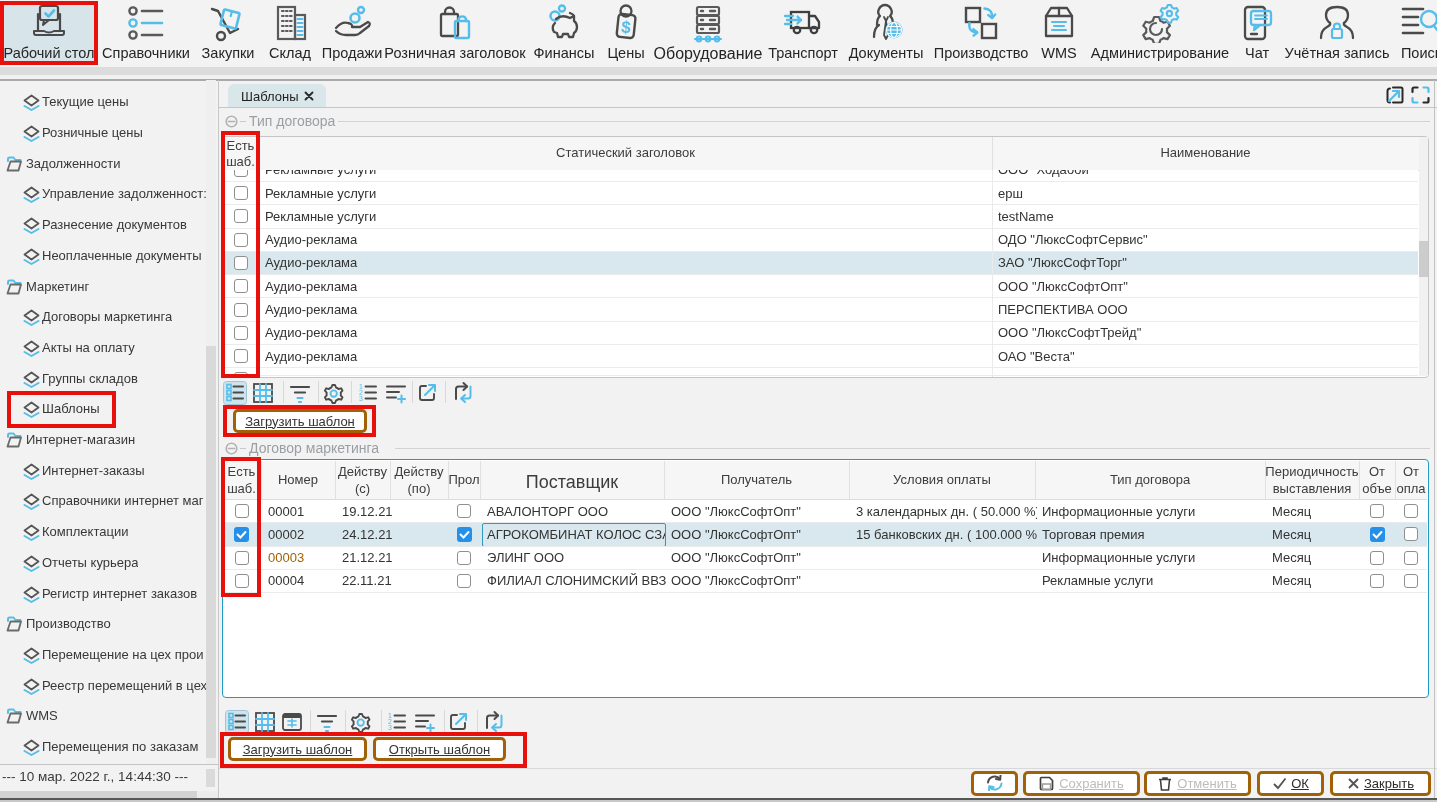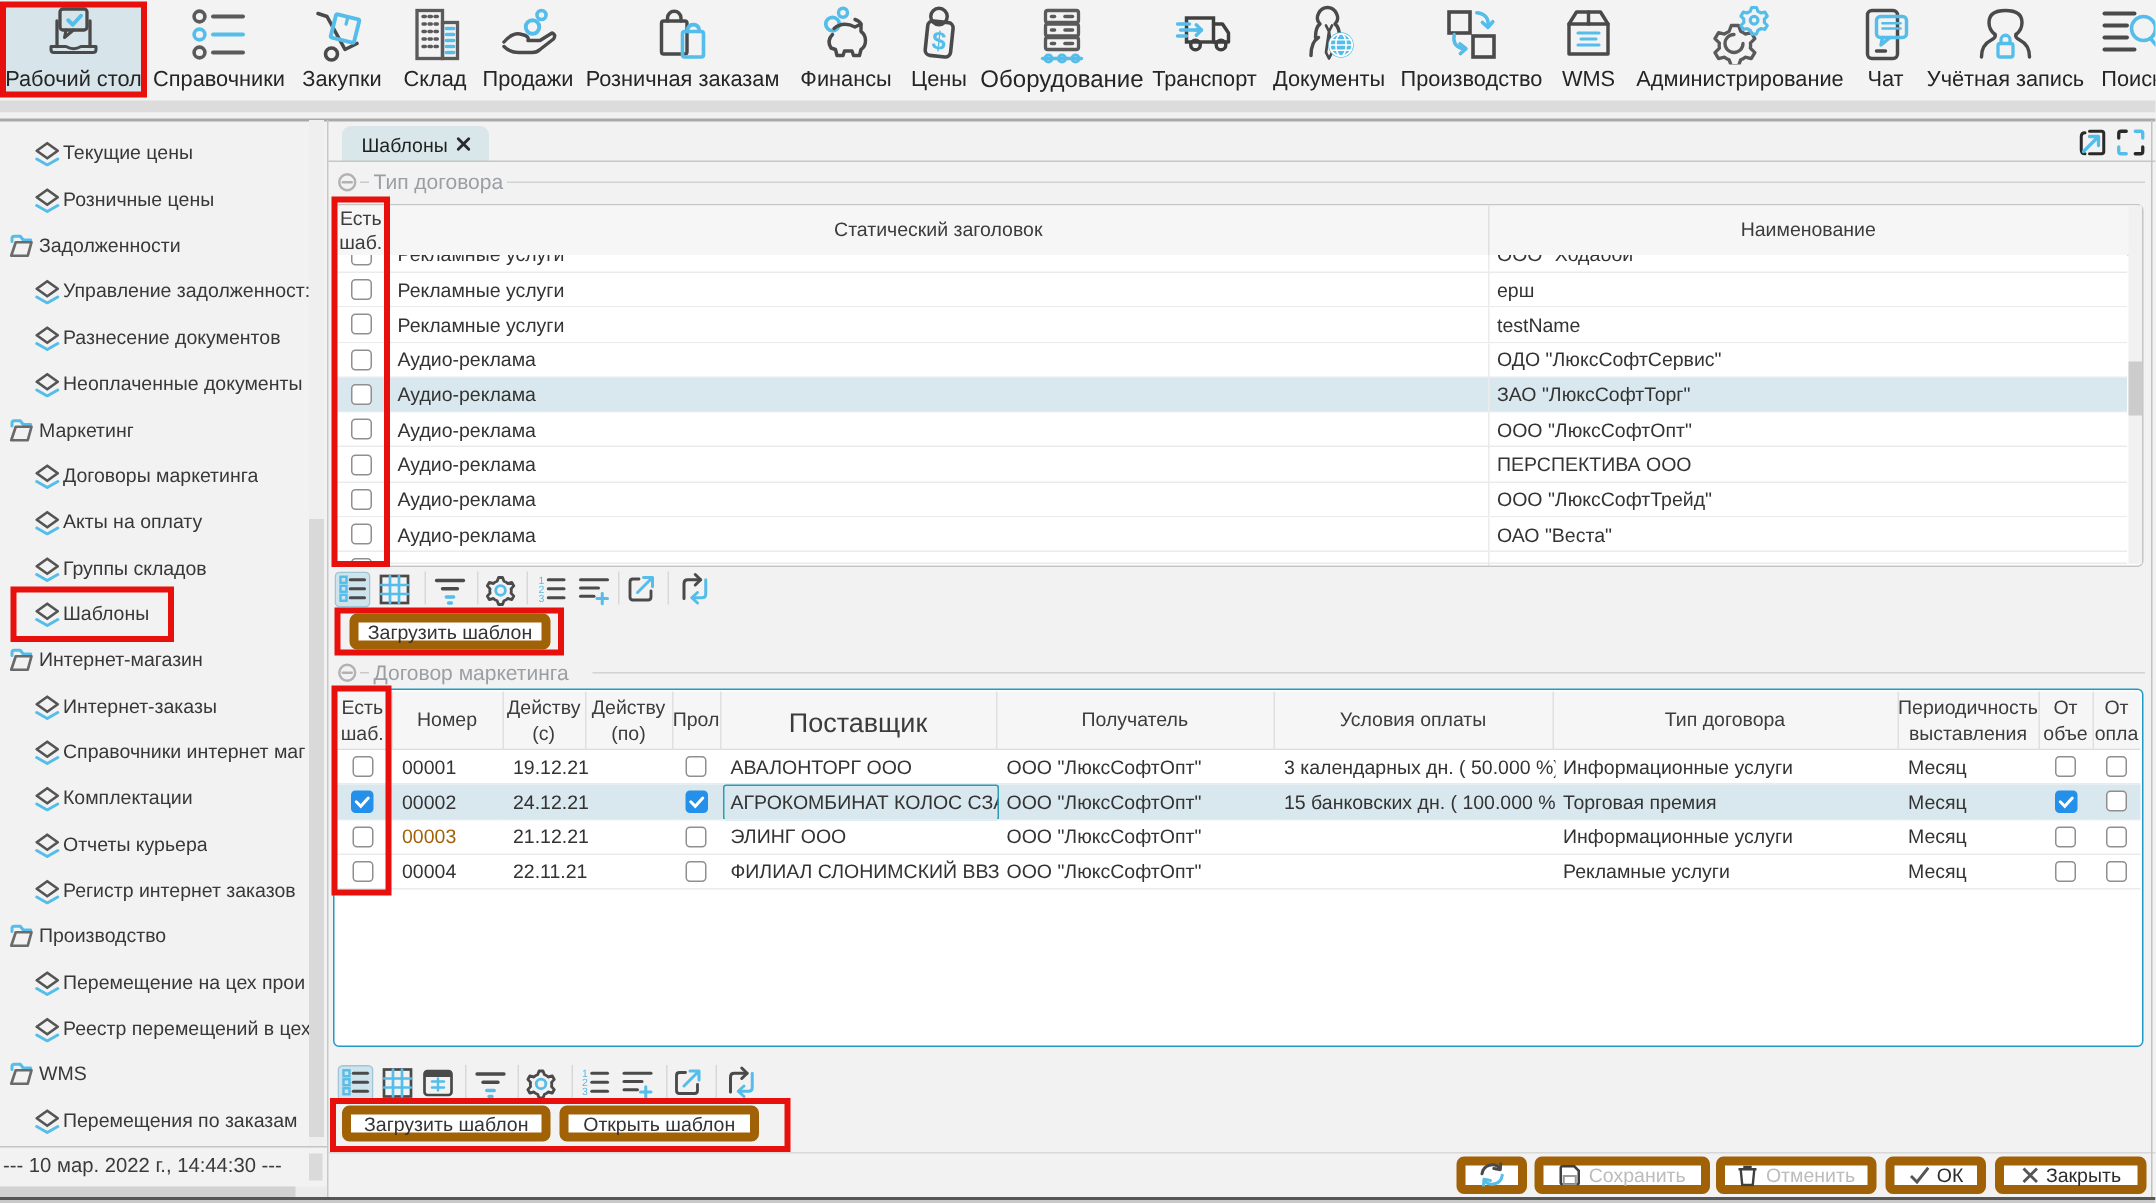--- a/index.html
+++ b/index.html
@@ -2,22 +2,22 @@
 <html><head><meta charset="utf-8">
 <style>
 html,body{margin:0;padding:0;}
 body{width:1437px;height:802px;position:relative;overflow:hidden;
  font-family:"Liberation Sans",sans-serif;background:#f2f2f2;}
 .abs{position:absolute;}
 .lbl{position:absolute;white-space:nowrap;}
 .cb{position:absolute;width:14px;height:14px;border:1.5px solid #8f8f8f;border-radius:3px;background:#fff;box-sizing:border-box;}
 .cbc{position:absolute;width:15px;height:15px;border-radius:3px;background:#2590ea;}
 .sep{position:absolute;width:1px;background:#d8d8d8;}
-.btn{position:absolute;background:#fff;border:6px solid #a16207;border-radius:5px;box-sizing:border-box;
- display:flex;align-items:center;justify-content:center;font-size:13px;color:#333;}
+.btn{position:absolute;background:#fff;border:3px solid #a16207;border-radius:5px;box-sizing:border-box;
+ display:flex;align-items:center;justify-content:center;font-size:13px;color:#333;text-decoration:underline;}
 .redbox{position:absolute;border:4px solid #e8100c;box-sizing:border-box;z-index:50;}
 </style></head><body>
 
 <div class="abs" style="left:0;top:0;width:1437px;height:67px;background:#f3f3f3;"></div>
 <div class="abs" style="left:2px;top:2px;width:94px;height:62px;background:#d7e5ea;"></div>
 <svg class="abs" style="left:29px;top:3px;" width="40" height="40" viewBox="0 0 40 40" fill="none">
     <path d="M9 11 V28" stroke="#4a4a4a" stroke-width="2.20" stroke-linecap="round" stroke-linejoin="round"></path>
     <path d="M31 11 V28" stroke="#4a4a4a" stroke-width="2.20" stroke-linecap="round" stroke-linejoin="round"></path>
     <path d="M5 28 h10 q5 3 10 0 h10 v2 q0 2 -2 2 H7 q-2 0 -2 -2 z" stroke="#4a4a4a" stroke-width="2.00" stroke-linecap="round" stroke-linejoin="round"></path>
     <rect x="11" y="3" width="18" height="14" rx="2" stroke="#4a4a4a" stroke-width="2.2" fill="#d7e5ea"></rect>
@@ -73,21 +73,21 @@
     <circle cx="23.0" cy="15.0" r="4.5" stroke="#55bde9" stroke-width="2.60" fill="none"></circle>
     <path d="M4 25 q6 -7 12 -5 q5 1 4 4 h8 l8 -5 q3 1 1 4 l-9 7 q-2 2 -5 2 h-9 q-6 0 -10 -4" stroke="#4a4a4a" stroke-width="2.30" stroke-linecap="round" stroke-linejoin="round"></path>
   </svg>
 <div class="lbl" style="left:352px;top:45px;width:300px;margin-left:-150px;text-align:center;font-size:14.5px;color:#252525;">Продажи</div>
 <svg class="abs" style="left:435px;top:3px;" width="40" height="40" viewBox="0 0 40 40" fill="none">
     <rect x="6.0" y="11.0" width="17.0" height="22.0" rx="1.5" stroke="#4a4a4a" stroke-width="2.30" fill="none"></rect>
     <path d="M10 11 v-2 a4.5 4.5 0 0 1 9 0 v2" stroke="#4a4a4a" stroke-width="2.30" stroke-linecap="round" stroke-linejoin="round"></path>
     <rect x="20.0" y="18.0" width="14.0" height="17.0" rx="1.5" stroke="#55bde9" stroke-width="2.40" fill="none"></rect>
     <path d="M23.5 18 v-2 a4 4 0 0 1 7.5 0 v2" stroke="#55bde9" stroke-width="2.40" stroke-linecap="round" stroke-linejoin="round"></path>
   </svg>
-<div class="lbl" style="left:455px;top:45px;width:300px;margin-left:-150px;text-align:center;font-size:14.5px;color:#252525;">Розничная заказам</div>
+<div class="lbl" style="left:455px;top:45px;width:300px;margin-left:-150px;text-align:center;font-size:14.5px;color:#252525;">Розничная заголовок</div>
 <svg class="abs" style="left:544px;top:3px;" width="40" height="40" viewBox="0 0 40 40" fill="none">
     <circle cx="11.0" cy="13.0" r="4.5" stroke="#55bde9" stroke-width="2.50" fill="none"></circle>
     <circle cx="18.0" cy="5.5" r="3.0" stroke="#55bde9" stroke-width="2.30" fill="none"></circle>
     <path d="M11 20 q-4 4 -1 9 l3 1 l1 4 h4 l1 -3 h5 l1 3 h4 l1 -4 q3 -2 3 -6 q0 -4 -3 -6 l0 -5 l-4 2 q-8 -4 -14 1" stroke="#4a4a4a" stroke-width="2.30" stroke-linecap="round" stroke-linejoin="round"></path>
     <path d="M26 10 q3 1 4 3" stroke="#4a4a4a" stroke-width="2.30" stroke-linecap="round" stroke-linejoin="round"></path>
   </svg>
 <div class="lbl" style="left:564px;top:45px;width:300px;margin-left:-150px;text-align:center;font-size:14.5px;color:#252525;">Финансы</div>
 <svg class="abs" style="left:606px;top:3px;" width="40" height="40" viewBox="0 0 40 40" fill="none">
     <circle cx="20.0" cy="8.0" r="5.5" stroke="#4a4a4a" stroke-width="2.30" fill="none"></circle>
     <g transform="rotate(6 20 24)">

